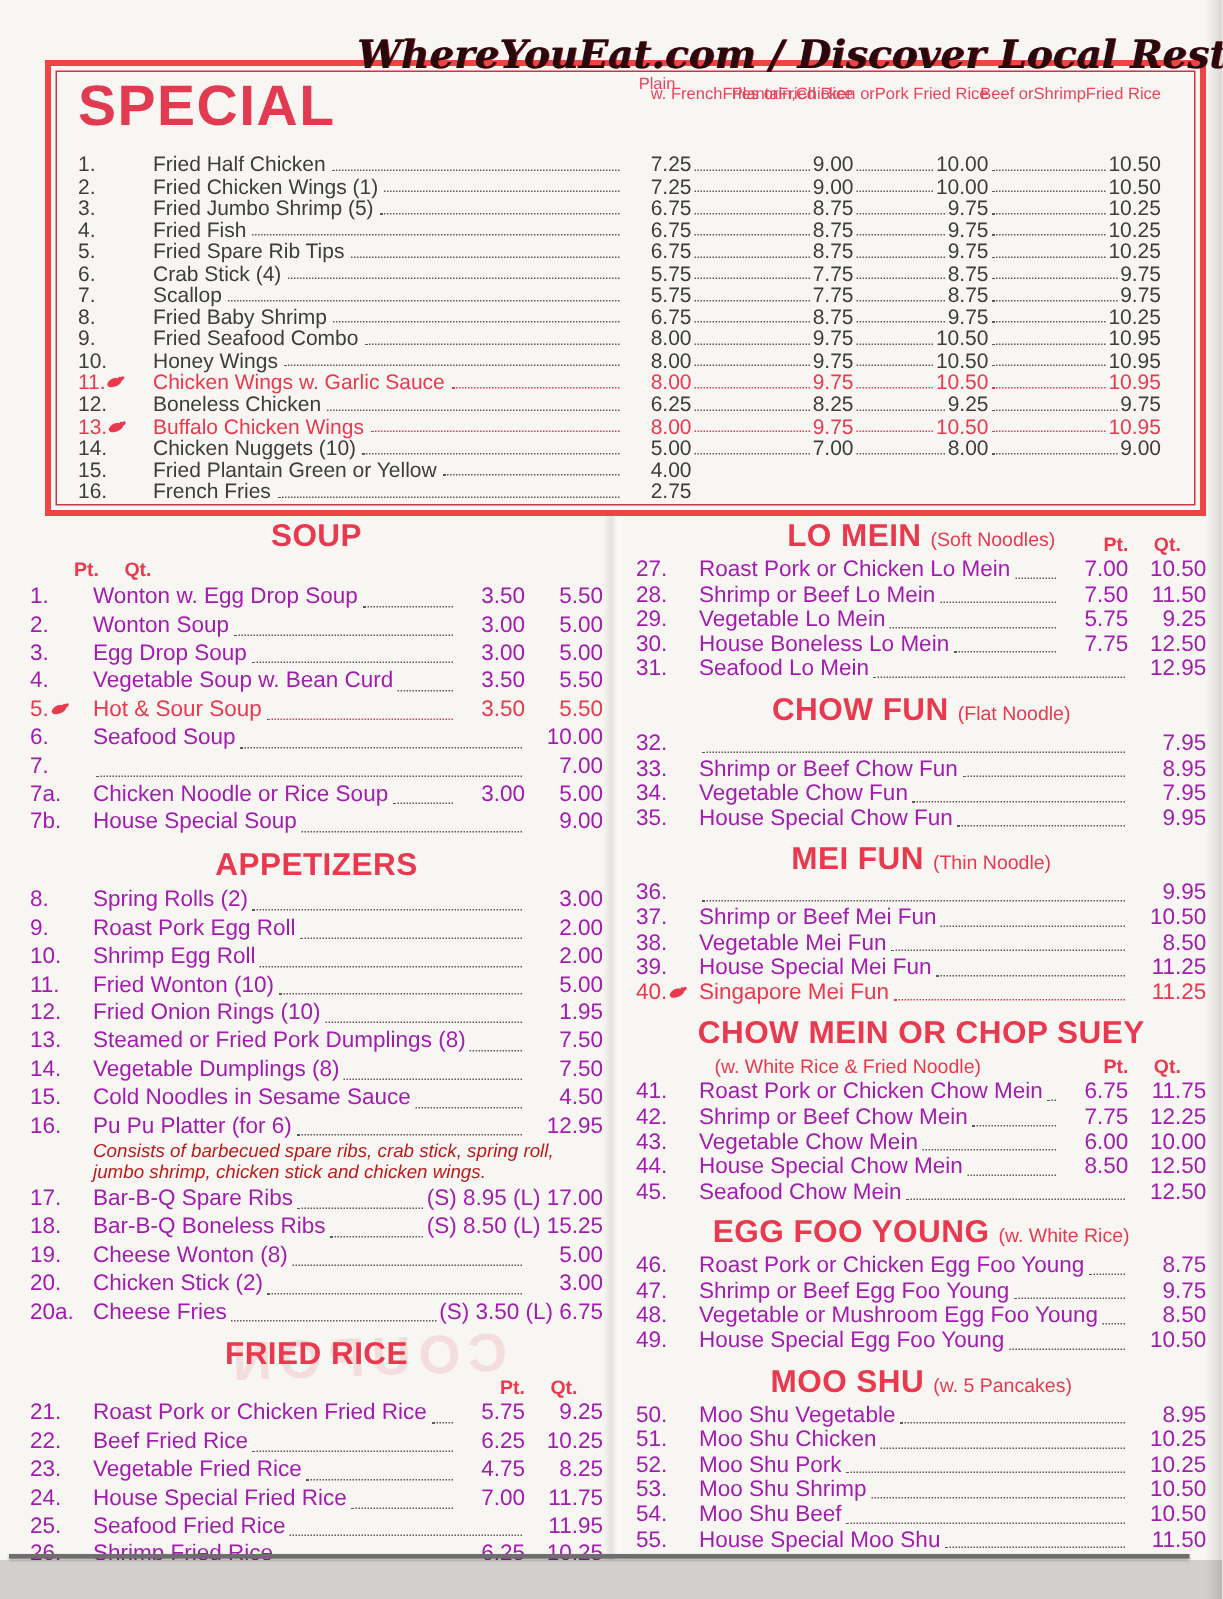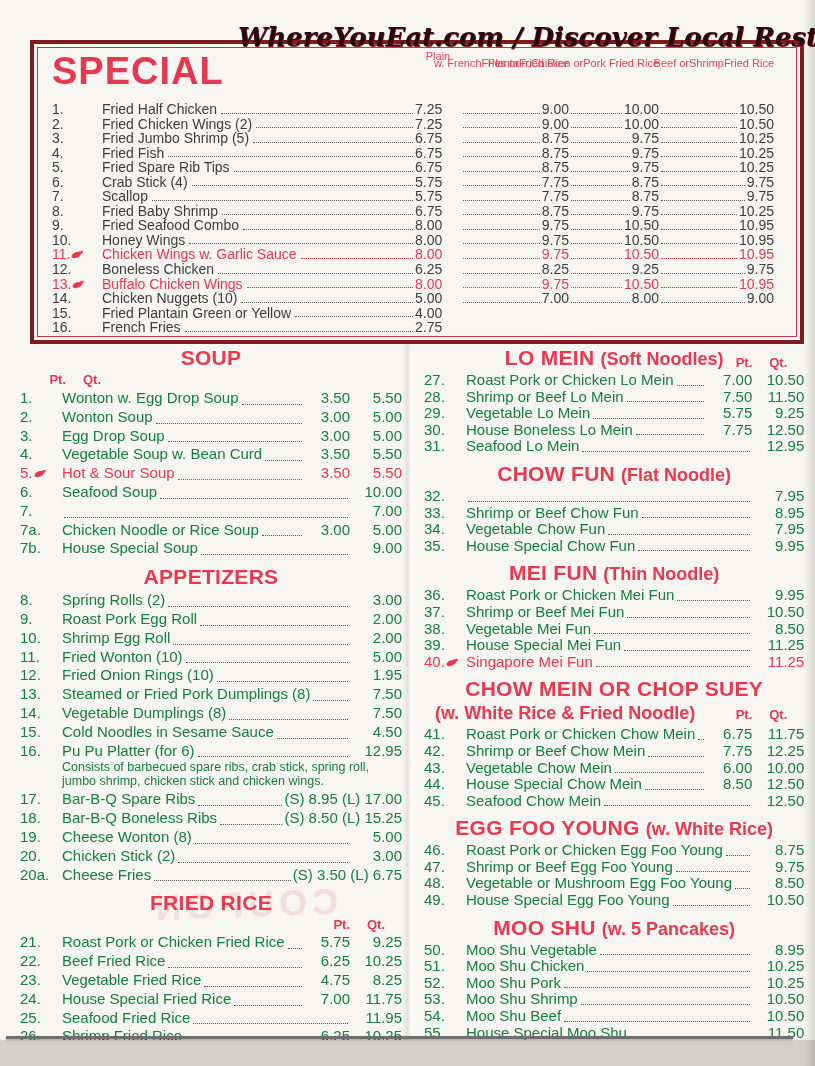--- a/index.html
+++ b/index.html
@@ -7,68 +7,68 @@
        font-family:"Liberation Sans",sans-serif;}
   #page{position:relative;width:815px;height:1066px;background:#f8f6f2;overflow:hidden;}
 
   
   .watermark{position:absolute;top:22px;left:238px;z-index:30;
     font-family:"DejaVu Serif","Liberation Serif",serif;font-style:italic;font-weight:bold;
     font-size:26px;color:#2a090c;text-shadow:0.6px 0.6px 0 #8c1324;white-space:nowrap;}
 
   
   .special-box{position:absolute;left:30px;top:40px;width:766px;height:296px;
-    border:4px solid #7f1d1d;z-index:5;background:transparent;}
+    border:4px solid #ef4444;z-index:5;background:transparent;}
   .special-box .inner-border{position:absolute;inset:3px;border:1.6px solid #c9344a;pointer-events:none;}
   .special-content{position:absolute;inset:0;padding:6px 26px 4px 18px;}
   .special-head{display:flex;justify-content:space-between;align-items:flex-start;height:50px;}
   .special-title{font-size:38px;font-weight:800;color:#e23a50;letter-spacing:1px;margin-top:0px;}
   .sp-cols{display:flex;margin-top:0px;}
   .sp-col{display:flex;align-items:center;justify-content:flex-end;
     font-size:11px;line-height:12.5px;color:#e8455c;white-space:nowrap;overflow:visible;}
   .sp-col.single{padding-bottom:13px;}
   .sp-rows{margin-top:2px;}
   .sp-row{display:flex;align-items:baseline;font-size:14px;line-height:14.55px;color:#3d3d3d;}
   .sp-row .num{width:50px;flex:none;display:flex;align-items:baseline;}
   .sp-row .nm{flex:none;white-space:nowrap;padding-right:2px;}
   .dt{flex:1 1 auto;align-self:flex-end;border-bottom:1.8px dotted #5a5a5a;
       margin:0 2px 3px 2px;min-width:6px;}
-  .sp-row .p1{width:46px;text-align:left;flex:none;}
+  .sp-row .p1{width:46px;text-align:right;flex:none;}
   .sp-pc{flex:none;display:flex;align-items:baseline;}
   .sp-pc .val{margin-left:auto;}
   .red,.red .num,.red .nm,.red .val,.red .p1{color:#e8394f !important;}
   .red .dt{border-color:#e8394f;}
 
   
   .menu{position:absolute;left:20px;top:346px;right:12px;display:flex;z-index:4;}
   .col-left{width:382px;flex:none;}
   .col-right{flex:1;margin-left:22px;}
 
   .section{margin-bottom:7px;position:relative;}
   .sec-line{position:relative;display:flex;align-items:baseline;justify-content:center;
     color:#e8394f;margin-bottom:2px;}
   .sec-title{font-size:21px;font-weight:800;letter-spacing:.3px;white-space:nowrap;}
-  .sec-sub{font-size:18px;font-weight:bold;margin-left:6px;white-space:nowrap;}
+  .sec-sub{font-size:13px;font-weight:normal;margin-left:6px;white-space:nowrap;}
   .sec-line2{display:flex;align-items:baseline;color:#e8394f;margin-bottom:2px;}
   .sec-line2 .sec-sub{flex:1;text-align:center;margin-left:0;}
   .ptqt{display:flex;flex:none;font-size:13px;font-weight:bold;color:#e8394f;}
   .ptqt .pt{width:46px;text-align:right;}
   .ptqt .qt{width:52px;text-align:center;}
   .ptqt-abs{position:absolute;right:0;bottom:0;}
   .ptqt-own{display:flex;justify-content:flex-end;margin-bottom:1px;}
 
-  .mi-row{display:flex;align-items:baseline;color:#15803d;}
+  .mi-row{display:flex;align-items:baseline;color:#a21caf;}
   .col-left .mi-row{font-size:15px;line-height:18.8px;}
   .col-right .mi-row{font-size:15px;line-height:16.6px;}
   .mi-row .num{width:42px;flex:none;display:flex;align-items:baseline;}
   .mi-row .nm{flex:none;white-space:nowrap;padding-right:1px;}
   .mi-row .pt{width:46px;text-align:right;flex:none;}
   .mi-row .qt{width:52px;text-align:right;flex:none;}
   .mi-row .wide{flex:none;white-space:nowrap;text-align:right;}
-  .mi-note{font-size:12.5px;line-height:13.5px;color:#15803d;
+  .mi-note{font-style:italic;font-size:12.5px;line-height:13.5px;color:#b91c1c;
     padding-left:42px;margin:1px 0 2px 0;max-width:330px;}
 
   .pepper{display:inline-block;margin-left:1px;color:#e8394f;line-height:0;}
   .pepper svg{display:block;}
 
   .hot-footer{text-align:center;margin-top:6px;}
   .hot-footer .hf1{font-size:15px;font-weight:bold;color:#e8394f;}
   .hot-footer .hf1 .pepper{vertical-align:-1px;margin-right:4px;}
 
   
@@ -131,21 +131,21 @@
               <span class="dt"></span>
               <span class="val">10.00</span>
             </span>
             <span class="sp-pc" style="width: 115px;">
               <span class="dt"></span>
               <span class="val">10.50</span>
             </span>
           </div>
           <div class="sp-row">
             <span class="num">2.</span>
-            <span class="nm">Fried Chicken Wings (2)</span>
+            <span class="nm">Fried Chicken Wings (1)</span>
             <span class="dt"></span>
             <span class="p1">7.25</span>
             <span class="sp-pc" style="width: 108px;">
               <span class="dt"></span>
               <span class="val">9.00</span>
             </span>
             <span class="sp-pc" style="width: 90px;">
               <span class="dt"></span>
               <span class="val">10.00</span>
             </span>
@@ -700,21 +700,20 @@
             <span class="qt">9.95</span>
           </div>
         </div>
         <div class="section">
           <div class="sec-line">
             <span class="sec-title">MEI FUN</span>
             <span class="sec-sub">(Thin Noodle)</span>
           </div>
           <div class="mi-row">
             <span class="num">36.</span>
-            <span class="nm">Roast Pork or Chicken Mei Fun</span>
             <span class="dt"></span>
             <span class="qt">9.95</span>
           </div>
           <div class="mi-row">
             <span class="num">37.</span>
             <span class="nm">Shrimp or Beef Mei Fun</span>
             <span class="dt"></span>
             <span class="qt">10.50</span>
           </div>
           <div class="mi-row">

